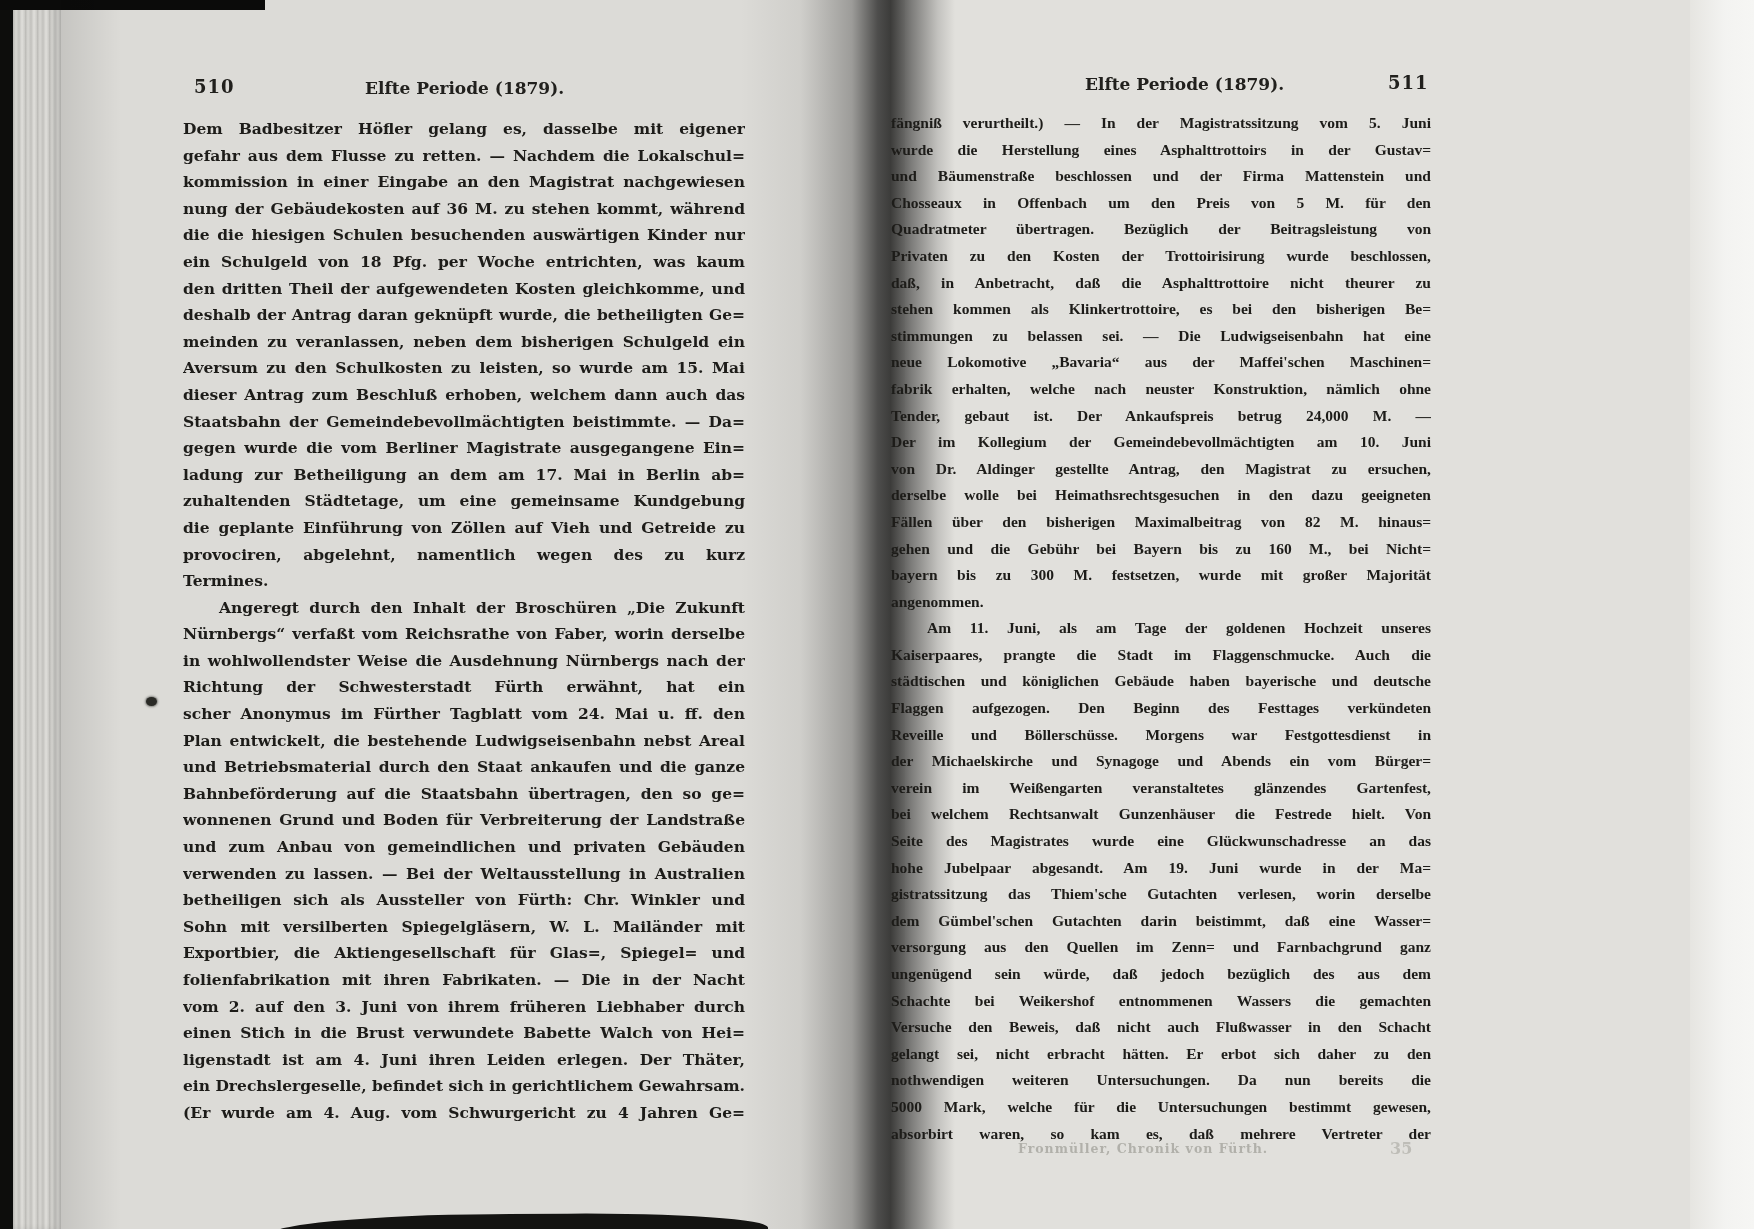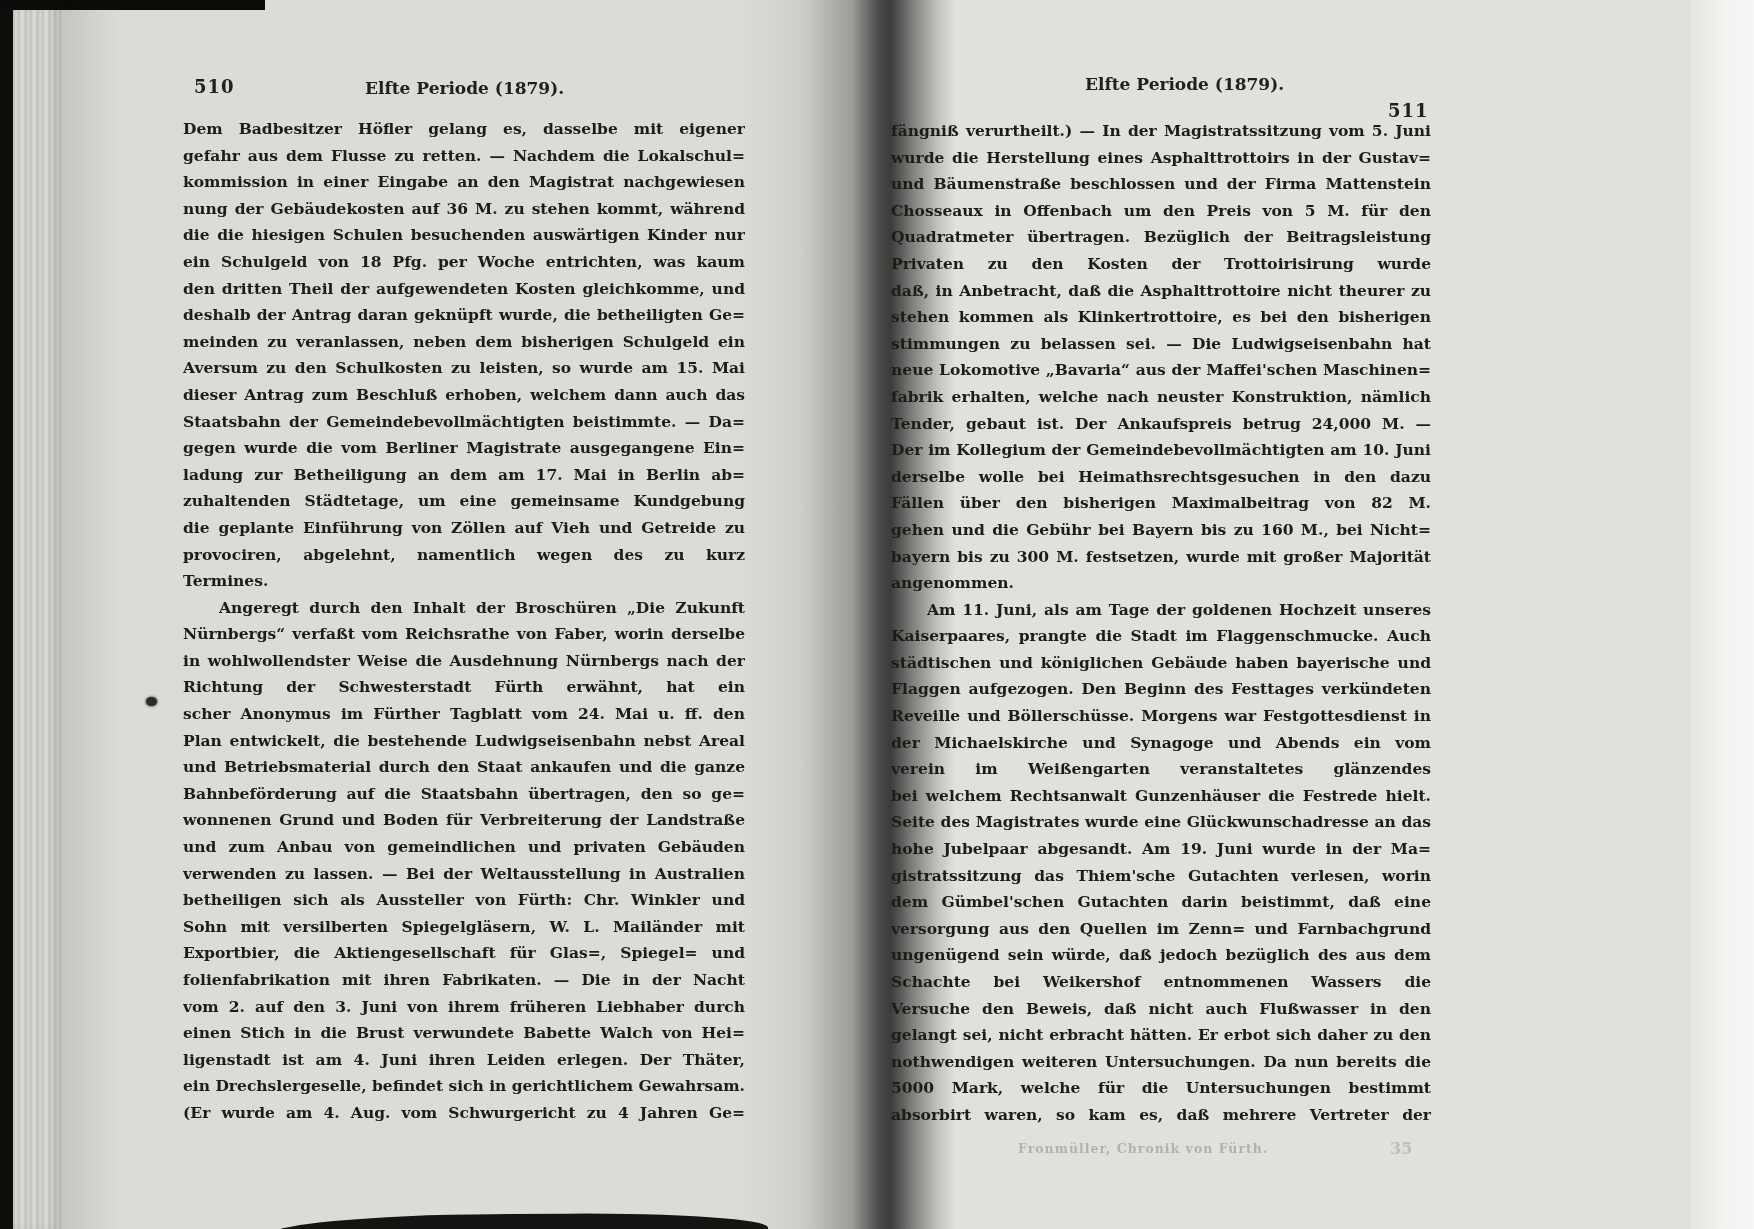--- a/index.html
+++ b/index.html
@@ -54,25 +54,25 @@
     background:#2a2a26;border-radius:50%;
     box-shadow:0 0 2px 1px rgba(42,42,38,0.5);
   }
 
   
   .page-number{position:absolute;font-size:18px;font-weight:700;color:#21201d;letter-spacing:1px;}
   .running-header{position:absolute;font-size:17px;font-weight:700;color:#21201d;white-space:nowrap;}
   #pn-left{left:194px;top:76px;}
   #rh-left{left:365px;top:78px;}
   #rh-right{left:1085px;top:74px;}
-  #pn-right{left:1388px;top:72px;margin-top:28px;}
+  #pn-right{left:1388px;top:72px;}
 
   .text-block{position:absolute;color:#1d1c19;font-size:15.5px;font-weight:700;}
   #text-left{left:183px;top:116px;width:562px;}
-  #text-right{left:891px;top:118px;width:540px;}
+  #text-right{left:891px;top:110px;width:540px;font-family:Liberation Serif, serif;}
   .text-line{
     height:26.6px;line-height:26.6px;overflow:hidden;
     text-align:justify;text-align-last:justify;
     white-space:nowrap;
   }
   
   .text-line{white-space:normal;}
   .text-line.indent{text-indent:36px;}
   .text-line.last{text-align-last:left;}
 
@@ -156,20 +156,21 @@
       <div class="text-line">Chosseaux in Offenbach um den Preis von 5 M. für den</div>
       <div class="text-line">Quadratmeter übertragen. Bezüglich der Beitragsleistung von</div>
       <div class="text-line">Privaten zu den Kosten der Trottoirisirung wurde beschlossen,</div>
       <div class="text-line">daß, in Anbetracht, daß die Asphalttrottoire nicht theurer zu</div>
       <div class="text-line">stehen kommen als Klinkertrottoire, es bei den bisherigen Be=</div>
       <div class="text-line">stimmungen zu belassen sei. — Die Ludwigseisenbahn hat eine</div>
       <div class="text-line">neue Lokomotive „Bavaria“ aus der Maffei'schen Maschinen=</div>
       <div class="text-line">fabrik erhalten, welche nach neuster Konstruktion, nämlich ohne</div>
       <div class="text-line">Tender, gebaut ist.  Der Ankaufspreis betrug 24,000 M. —</div>
       <div class="text-line">Der im Kollegium der Gemeindebevollmächtigten am 10. Juni</div>
+      <div class="text-line">von Dr. Aldinger gestellte Antrag, den Magistrat zu ersuchen,</div>
       <div class="text-line">derselbe wolle bei Heimathsrechtsgesuchen in den dazu geeigneten</div>
       <div class="text-line">Fällen über den bisherigen Maximalbeitrag von 82 M. hinaus=</div>
       <div class="text-line">gehen und die Gebühr bei Bayern bis zu 160 M., bei Nicht=</div>
       <div class="text-line">bayern bis zu 300 M. festsetzen, wurde mit großer Majorität</div>
       <div class="text-line last">angenommen.</div>
       <div class="text-line indent">Am 11. Juni, als am Tage der goldenen Hochzeit unseres</div>
       <div class="text-line">Kaiserpaares, prangte die Stadt im Flaggenschmucke.  Auch die</div>
       <div class="text-line">städtischen und königlichen Gebäude haben bayerische und deutsche</div>
       <div class="text-line">Flaggen aufgezogen.  Den Beginn des Festtages verkündeten</div>
       <div class="text-line">Reveille und Böllerschüsse.  Morgens war Festgottesdienst in</div>

